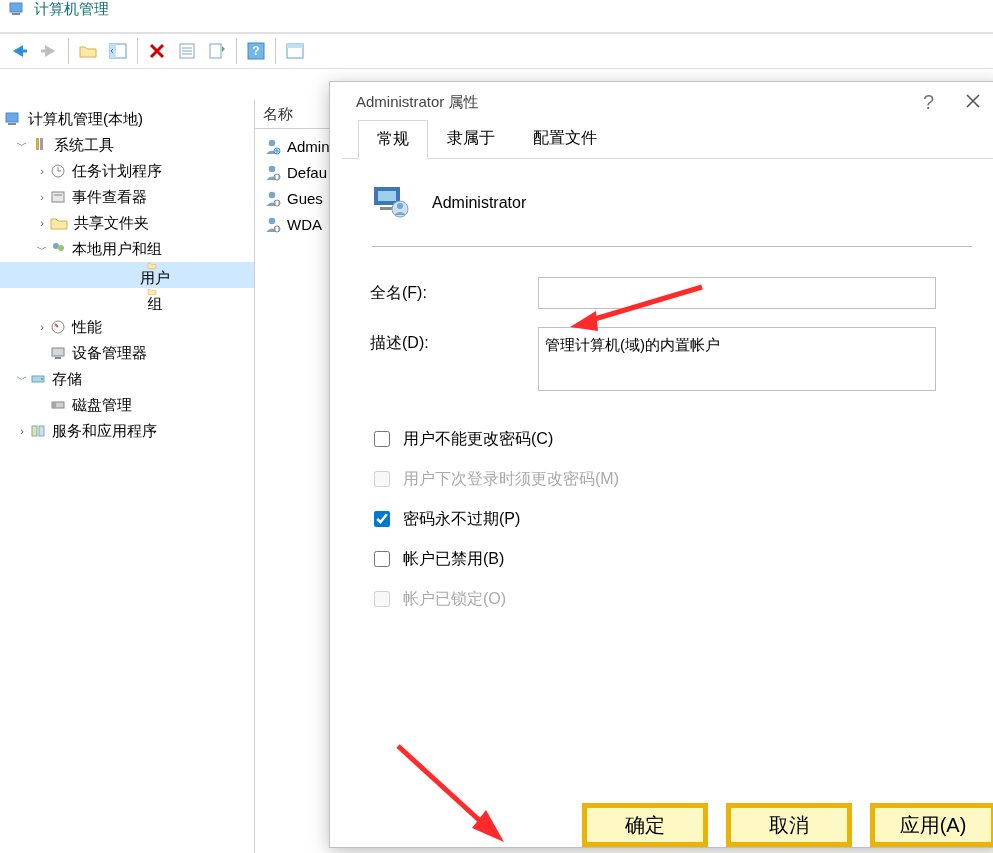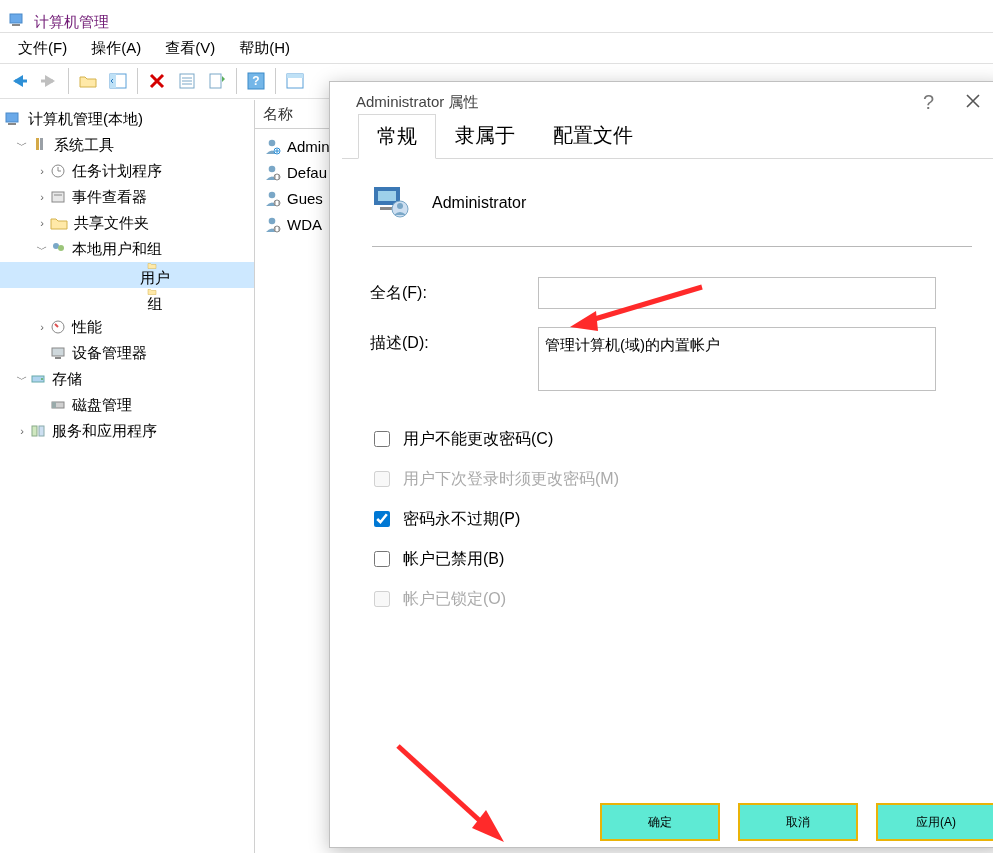--- a/index.html
+++ b/index.html
@@ -1,19 +1,19 @@
 <!DOCTYPE html>
 <html><head>
 <meta charset="utf-8">
 <style>
   html,body { margin:0; padding:0; font-family:"Microsoft YaHei","Segoe UI",Tahoma,sans-serif; font-size:14px; color:#000; background:#fff; }
   .app { width:993px; height:853px; position:relative; overflow:hidden; border-right:1px solid #ccc; }
 
   
-  .titlebar { height:32px; display:flex; align-items:flex-end; padding:0 8px; border-bottom:1px solid #e0e0e0; color:#701a75; font-size:15px; }
+  .titlebar { height:32px; display:flex; align-items:flex-start; padding:0 8px; border-bottom:1px solid #e0e0e0; color:#0f766e; font-size:15px; }
   .titlebar .icon { margin-right:8px; }
 
   
   .menubar { height:30px; display:flex; align-items:center; padding:0 6px; font-size:15px; }
   .menubar span { padding:4px 12px; }
 
   
   .toolbar { height:34px; border-top:1px solid #e0e0e0; border-bottom:1px solid #e0e0e0; display:flex; align-items:center; padding:0 4px; gap:0; }
   .tbtn { width:28px; height:28px; display:flex; align-items:center; justify-content:center; border:1px solid transparent; }
   .tsep { width:1px; height:26px; background:#ccc; margin:0 4px; }
@@ -37,41 +37,41 @@
 
   .user-icon { width:18px; height:18px; }
 
   
   .dialog { position:absolute; left:329px; top:81px; width:660px; height:765px; background:#fff; border:1px solid #c0c0c0; box-shadow:0 4px 18px rgba(0,0,0,0.25); font-size:15px;padding-left:12px; }
   .dlg-title { height:40px; display:flex; align-items:center; justify-content:space-between; padding:0 14px 0 14px; color:#444; }
   .dlg-title .right { display:flex; align-items:center; gap:24px; color:#777; }
   .dlg-close { font-size:18px; color:#555; padding:4px 8px; }
 
   .tabs { height:36px; border-bottom:1px solid #d8d8d8; display:flex; align-items:flex-end; padding-left:16px; gap:0; }
-  .tab { padding:8px 18px; font-size:20px; border:1px solid transparent; position:relative; }
+  .tab { padding:8px 18px; font-size:16px; border:1px solid transparent; position:relative; }
   .tab.active { background:#fff; border:1px solid #d8d8d8; border-bottom:1px solid #fff; top:1px; }
 
   .dlg-body { padding:22px 28px; }
   .user-row { display:flex; align-items:center; gap:22px; margin-bottom:22px; }
   .hr { border-bottom:1px solid #b8b8b8; margin:0 2px 30px 2px; }
 
   .field { display:flex; align-items:flex-start; margin-bottom:18px; }
   .field-label { width:168px; padding-top:6px; font-size:16px; }
   .field-input { flex:1; }
   .txt { width:398px; height:32px; border:1px solid #c0c0c0; padding:2px 6px; font-size:15px; box-sizing:border-box; }
   .ta { width:398px; height:64px; border:1px solid #c0c0c0; padding:6px; font-size:15px; box-sizing:border-box; line-height:1.4; resize:none; font-family:inherit; }
 
   .checks { margin-top:34px; }
   .chk { display:flex; align-items:center; gap:10px; margin-bottom:18px; font-size:16px; }
   .chk.disabled { color:#aaa; }
   .chk input[type=checkbox] { width:16px; height:16px; }
   .chk.blue input[type=checkbox] { accent-color:#0078d4; }
 
   .dlg-buttons { position:absolute; bottom:0; left:0; right:0; height:44px; display:flex; justify-content:flex-end; align-items:flex-start; padding-right:6px; gap:18px; }
-  .btn { width:116px; height:34px; border:2px solid #eab308; background:#5eead4; font-size:12px; display:flex; align-items:center; justify-content:center; }
+  .btn { width:116px; height:34px; border:5px solid #eab308; background:#fef9c3; font-size:20px; display:flex; align-items:center; justify-content:center; }
 
   
   .folder-icon { width:18px; height:14px; }
 
   
   .arrow { position:absolute; pointer-events:none; }
 </style>
 </head>
 <body>
 
@@ -80,26 +80,20 @@
   <div class="titlebar">
     <span class="icon">
       <svg width="18" height="18" viewBox="0 0 18 18">
         <rect x="2" y="3" width="12" height="9" fill="#6aa9e9" stroke="#4a8ac9"></rect>
         <rect x="4" y="13" width="8" height="2" fill="#888"></rect>
       </svg>
     </span>
     <span>计算机管理</span>
   </div>
 
-  <div class="menubar">
-    <span>文件(F)</span>
-    <span>操作(A)</span>
-    <span>查看(V)</span>
-    <span>帮助(H)</span>
-  </div>
 
   <div class="toolbar">
     <div class="tbtn">
       <svg width="20" height="16" viewBox="0 0 20 16">
           <path d="M14 2 L4 8 L14 14 Z" fill="#2d8fd6"></path>
           <rect x="2" y="2" width="2" height="12" fill="none"></rect>
           <path d="M18 8 H6" stroke="#2d8fd6" stroke-width="3"></path>
         </svg>
     </div>
     <div class="tbtn">

